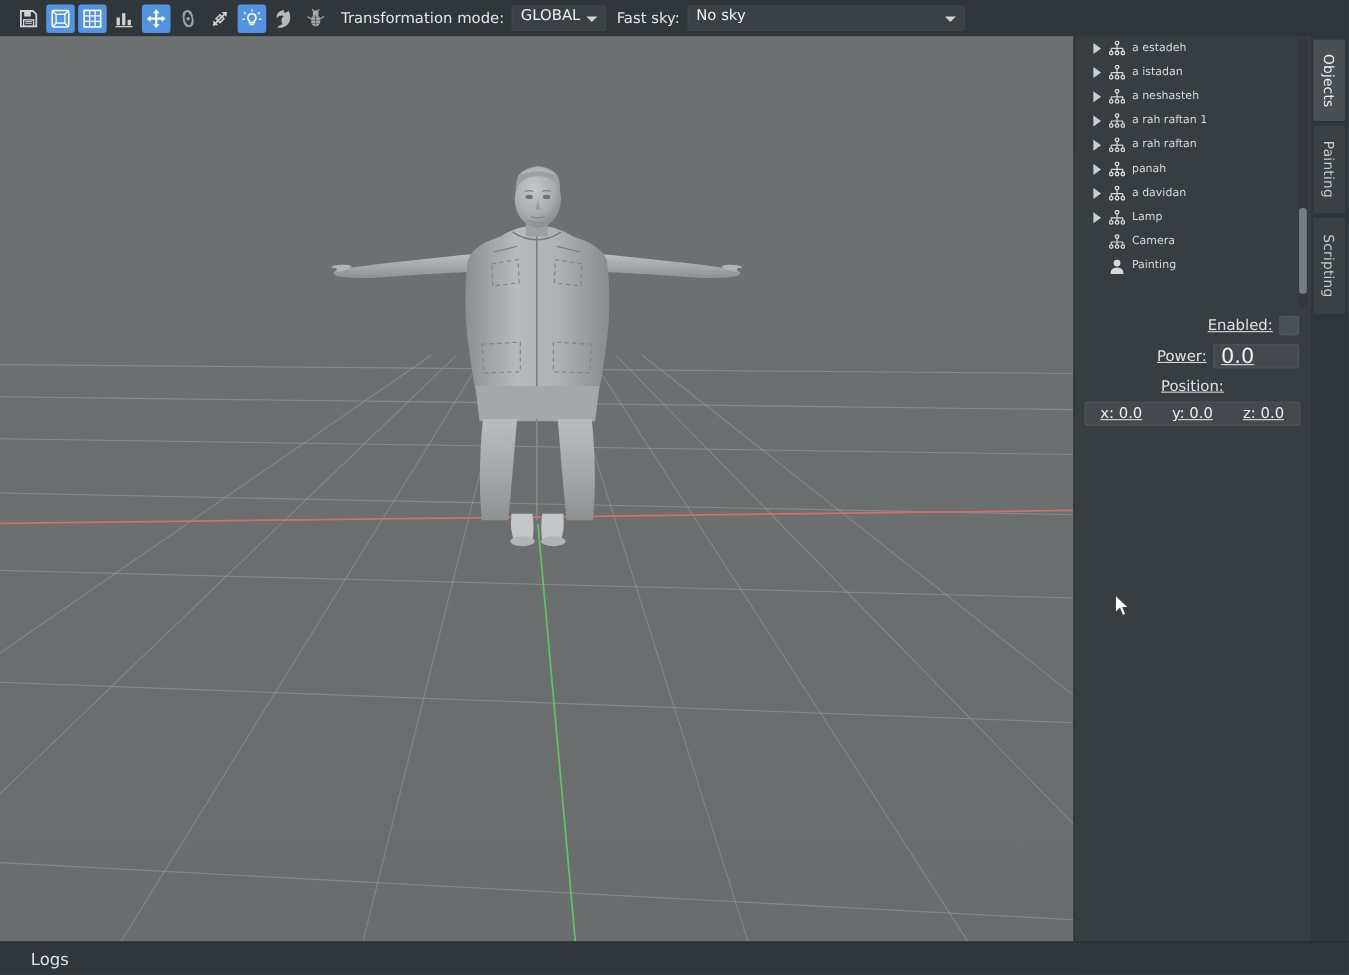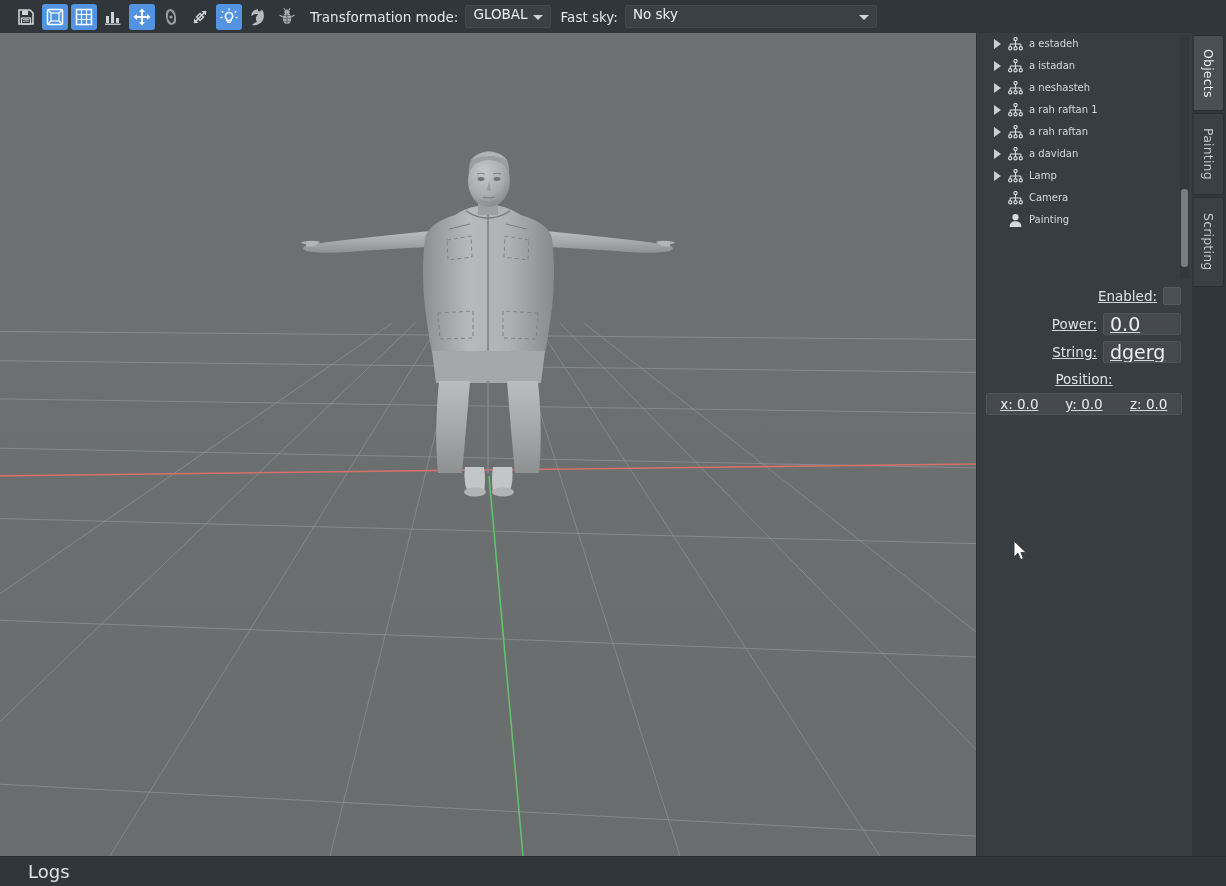--- a/index.html
+++ b/index.html
@@ -259,21 +259,21 @@
     position: absolute;
     left: 0; top: 856px;
     width: 1226px; height: 30px;
     background: #31363b;
     border-top: 1px solid #2a2e32;
     display: flex;
     align-items: center;
   }
   #logs-btn {
     margin-left: 28px;
-    font-size: 18px;
+    font-size: 15px;
     color: #dfe2e4;
   }
 
   
   #cursor {
     position: absolute;
     left: 1013px; top: 540px;
     pointer-events: none;
   }
 </style>
@@ -618,20 +618,39 @@
                 <line x1="7.5" y1="3.6" x2="7.5" y2="7" stroke="currentColor" stroke-width="1.1"></line>
                 <line x1="2.2" y1="7" x2="12.8" y2="7" stroke="currentColor" stroke-width="1.1"></line>
                 <line x1="2.2" y1="7" x2="2.2" y2="9.6" stroke="currentColor" stroke-width="1.1"></line>
                 <line x1="7.5" y1="7" x2="7.5" y2="9.6" stroke="currentColor" stroke-width="1.1"></line>
                 <line x1="12.8" y1="7" x2="12.8" y2="9.6" stroke="currentColor" stroke-width="1.1"></line>
                 <circle cx="2.2" cy="11.2" r="1.6" fill="none" stroke="currentColor" stroke-width="1.2"></circle>
                 <circle cx="7.5" cy="11.2" r="1.6" fill="none" stroke="currentColor" stroke-width="1.2"></circle>
                 <circle cx="12.8" cy="11.2" r="1.6" fill="none" stroke="currentColor" stroke-width="1.2"></circle>
               </svg>
             </span>
+            <span class="tlabel">panah</span>
+          </div>
+          <div class="tree-row">
+            <span class="twisty">
+              <i></i>
+            </span>
+            <span class="ticon">
+              <svg width="15" height="14" viewBox="0 0 15 14">
+                <circle cx="7.5" cy="2" r="1.6" fill="none" stroke="currentColor" stroke-width="1.2"></circle>
+                <line x1="7.5" y1="3.6" x2="7.5" y2="7" stroke="currentColor" stroke-width="1.1"></line>
+                <line x1="2.2" y1="7" x2="12.8" y2="7" stroke="currentColor" stroke-width="1.1"></line>
+                <line x1="2.2" y1="7" x2="2.2" y2="9.6" stroke="currentColor" stroke-width="1.1"></line>
+                <line x1="7.5" y1="7" x2="7.5" y2="9.6" stroke="currentColor" stroke-width="1.1"></line>
+                <line x1="12.8" y1="7" x2="12.8" y2="9.6" stroke="currentColor" stroke-width="1.1"></line>
+                <circle cx="2.2" cy="11.2" r="1.6" fill="none" stroke="currentColor" stroke-width="1.2"></circle>
+                <circle cx="7.5" cy="11.2" r="1.6" fill="none" stroke="currentColor" stroke-width="1.2"></circle>
+                <circle cx="12.8" cy="11.2" r="1.6" fill="none" stroke="currentColor" stroke-width="1.2"></circle>
+              </svg>
+            </span>
             <span class="tlabel">a davidan</span>
           </div>
           <div class="tree-row">
             <span class="twisty">
               <i></i>
             </span>
             <span class="ticon">
               <svg width="15" height="14" viewBox="0 0 15 14">
                 <circle cx="7.5" cy="2" r="1.6" fill="none" stroke="currentColor" stroke-width="1.2"></circle>
                 <line x1="7.5" y1="3.6" x2="7.5" y2="7" stroke="currentColor" stroke-width="1.1"></line>
@@ -684,24 +703,20 @@
       <div class="prop-row">
         <span class="prop-label">Enabled:</span>
         <span class="prop-check"></span>
       </div>
 
       <div class="prop-row">
         <span class="prop-label">Power:</span>
         <span class="prop-field">0.0</span>
       </div>
 
-      <div class="prop-row">
-        <span class="prop-label">String:</span>
-        <span class="prop-field">dgerg</span>
-      </div>
 
       <div class="prop-center">Position:</div>
 
       <div id="position-row">
         <span class="vec">x: 0.0</span>
         <span class="vec">y: 0.0</span>
         <span class="vec">z: 0.0</span>
       </div>
     </div>
   </div>

